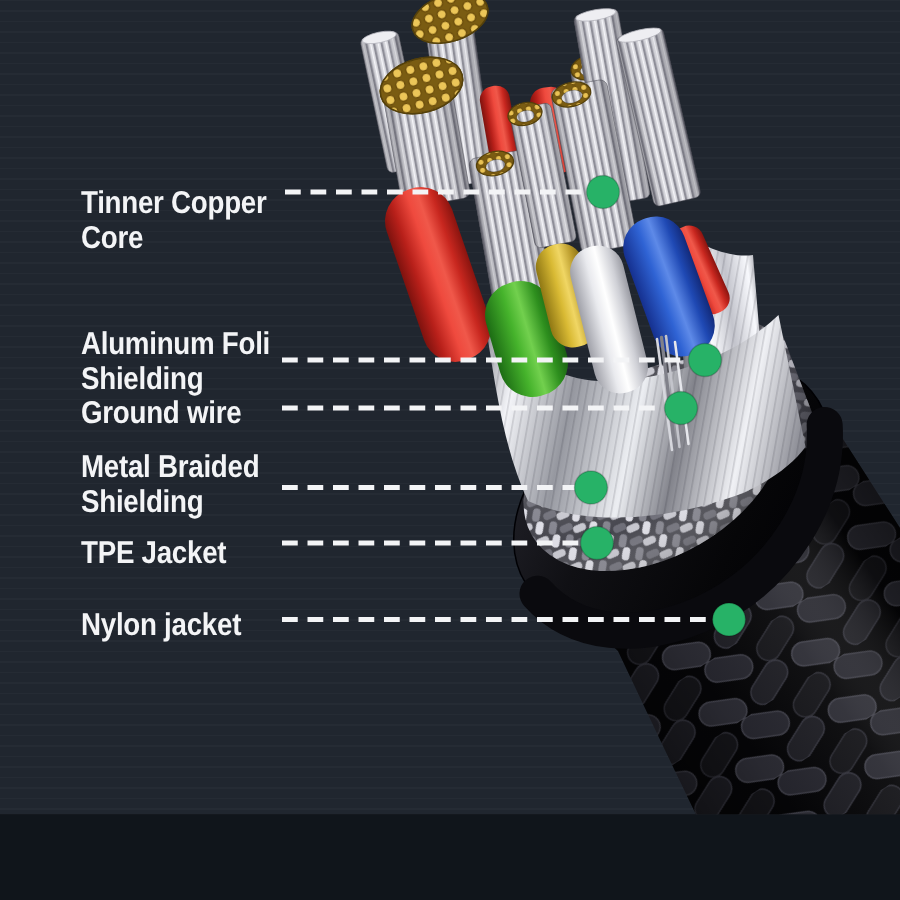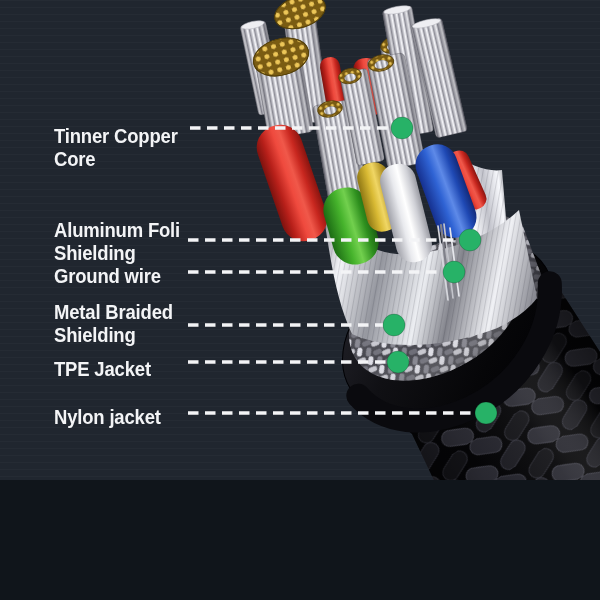--- a/index.html
+++ b/index.html
@@ -1,17 +1,17 @@
 <!DOCTYPE html>
 <html><head>
 <meta charset="utf-8">
 <style>
   html,body{margin:0;padding:0;background:#10151b;}
   #scene{
-    position:relative;width:600px;height:480px;overflow:hidden;
+    position:relative;width:600px;height:543px;overflow:hidden;
     background:#20262f;
     background-image:repeating-linear-gradient(180deg,
       rgba(255,255,255,0.022) 0px, rgba(255,255,255,0.022) 1px,
       rgba(0,0,0,0.0) 1px, rgba(0,0,0,0.0) 7px);
     font-family:"Liberation Sans","DejaVu Sans",sans-serif;
   }
   #art{position:absolute;left:0;top:0;}
   .callout-label{
     position:absolute;left:54px;color:#f3f4f6;font-weight:bold;
     font-size:21px;line-height:23px;letter-spacing:-0.2px;

